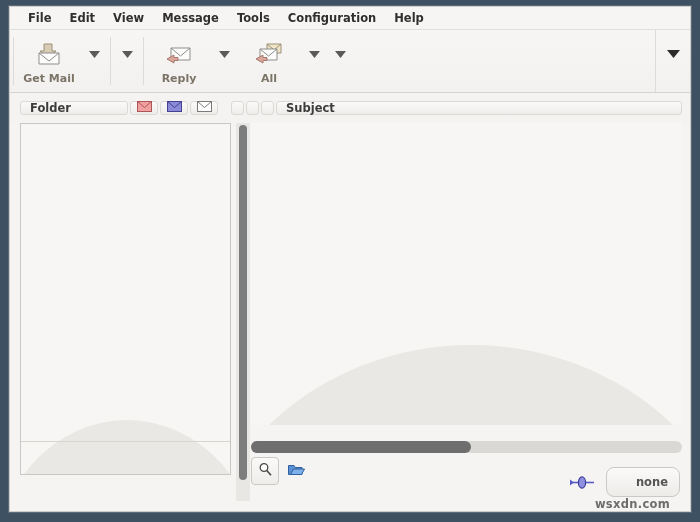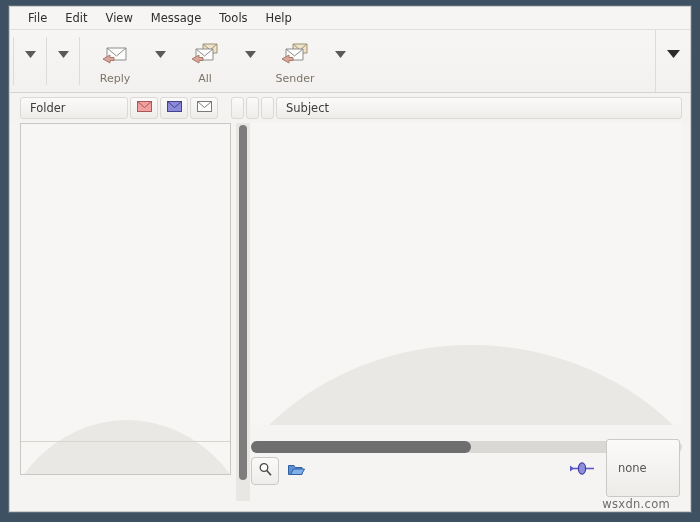--- a/index.html
+++ b/index.html
@@ -33,20 +33,21 @@
     box-sizing: border-box;
     box-shadow: 0 0 0 1px #9aa5ad inset;
   }
   #window-inner {
     position: absolute;
     left: 0; top: 0; right: 0; bottom: 0;
     background: #f5f4f2;
     border: 1px solid #cfcdc9;
     box-sizing: border-box;
     overflow: hidden;
+    font-weight: bold;
   }
 
   
   #menubar {
     position: absolute;
     left: 0; top: 0;
     width: 100%;
     height: 23px;
     background: #f6f5f3;
     border-bottom: 1px solid #dededa;
@@ -125,21 +126,21 @@
     position: absolute;
     left: 0; top: 86px;
     width: 100%;
     height: 30px;
     background: #f4f3f1;
     box-sizing: border-box;
     display: flex;
     align-items: center;
   }
   .hdr {
-    height: 22px;
+    height: 14px;
     background: linear-gradient(180deg,#fbfaf9 0%, #eeedea 100%);
     border: 1px solid #dbd9d5;
     border-radius: 3px;
     box-sizing: border-box;
     display: flex;
     align-items: center;
     margin-right: 2px;
     cursor: default;
     font-size: 11.5px;
     color: #3c3c3c;
@@ -278,27 +279,27 @@
     align-items: center;
   }
   #slider-icon {
     margin-right: 11px;
     display: flex;
     align-items: center;
   }
   #none-button {
     min-width: 50px;
     height: 24px;
-    padding: 16px 11px;
+    padding: 2px 11px;
     background: linear-gradient(180deg,#fbfaf9 0%, #edece9 100%);
     border: 1px solid #cbc9c5;
-    border-radius: 3px;
-    display: flex;
-    align-items: center;
-    justify-content: flex-start;
+    border-radius: 8px;
+    display: flex;
+    align-items: center;
+    justify-content: flex-end;
     font-size: 11.5px;
     color: #555;
     cursor: default;
   }
 
   #watermark {
     position: absolute;
     right: 20px;
     bottom: 0px;
     font-size: 11.5px;
@@ -312,27 +313,38 @@
 <div id="window-frame">
   <div id="window-outer">
     <div id="window-inner">
 
       <div id="menubar">
         <div class="menu-item">File</div>
         <div class="menu-item">Edit</div>
         <div class="menu-item">View</div>
         <div class="menu-item">Message</div>
         <div class="menu-item">Tools</div>
+        <div class="menu-item">Configuration</div>
         <div class="menu-item">Help</div>
       </div>
 
       <div id="toolbar">
 
         <div class="tb-sep"></div>
 
+        <div class="tb-button">
+          <span class="tb-icon">
+            <svg width="28" height="26" viewBox="0 0 28 26">
+              <path d="M9 2 L9 9 L5 9 L13 16 L21 9 L17 9 L17 2 Z" fill="#d8cdb4" stroke="#9c9176" stroke-width="1"></path>
+              <path d="M4 11 L24 11 L24 22 L4 22 Z" fill="#fdfdfb" stroke="#8d8d8d" stroke-width="1"></path>
+              <path d="M4 11 L14 19 L24 11" fill="none" stroke="#8d8d8d" stroke-width="1"></path>
+            </svg>
+          </span>
+          <span class="tb-label">Get Mail</span>
+        </div>
         <div class="tb-arrow">
           <svg width="11" height="7" viewBox="0 0 11 7">
               <path d="M0 0 L11 0 L5.5 7 Z" fill="#5a5a5a"></path>
             </svg>
         </div>
 
         <div class="tb-sep"></div>
 
 
         <div class="tb-arrow">
@@ -370,32 +382,20 @@
             </svg>
           </span>
           <span class="tb-label">All</span>
         </div>
         <div class="tb-arrow">
           <svg width="11" height="7" viewBox="0 0 11 7">
               <path d="M0 0 L11 0 L5.5 7 Z" fill="#5a5a5a"></path>
             </svg>
         </div>
 
-        <div class="tb-button">
-          <span class="tb-icon">
-            <svg width="28" height="26" viewBox="0 0 28 26">
-              <path d="M12 2 L26 2 L26 11 L12 11 Z" fill="#f0e4c8" stroke="#9c9176" stroke-width="1"></path>
-              <path d="M12 2 L19 8 L26 2" fill="none" stroke="#9c9176" stroke-width="1"></path>
-              <path d="M5 7 L22 7 L22 18 L5 18 Z" fill="#fdfdfb" stroke="#8d8d8d" stroke-width="1"></path>
-              <path d="M5 7 L13.5 14 L22 7" fill="none" stroke="#8d8d8d" stroke-width="1"></path>
-              <path d="M1 17 L8 13 L8 15.5 L12 15.5 L12 18.5 L8 18.5 L8 21 Z" fill="#d9a69a" stroke="#a87a6e" stroke-width="1"></path>
-            </svg>
-          </span>
-          <span class="tb-label">Sender</span>
-        </div>
         <div class="tb-arrow">
           <svg width="11" height="7" viewBox="0 0 11 7">
               <path d="M0 0 L11 0 L5.5 7 Z" fill="#5a5a5a"></path>
             </svg>
         </div>
 
         <div class="tb-spacer"></div>
 
         <div class="tb-endarrow">
           <svg width="13" height="8" viewBox="0 0 13 8">

